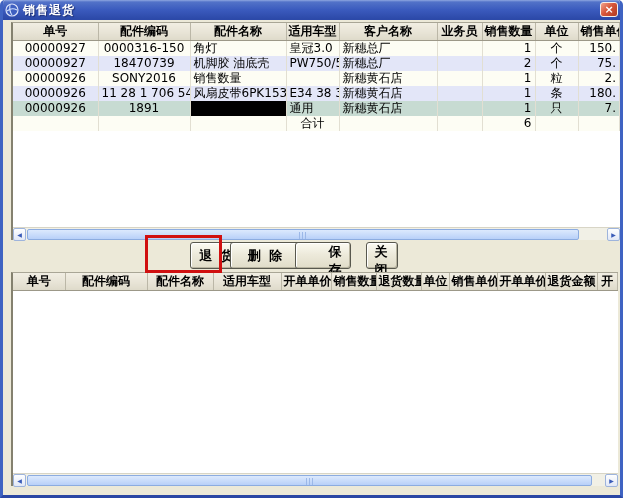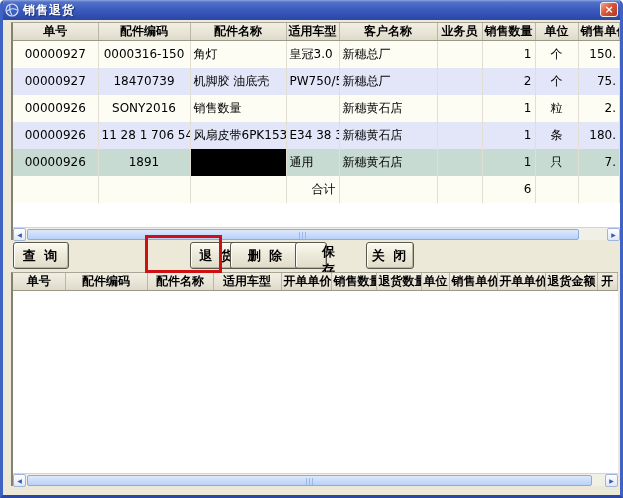--- a/index.html
+++ b/index.html
@@ -40,21 +40,21 @@
   .lower-wrap { left:8px; top:272px; width:607px; height:214px; }
 
   table.grid { border-collapse:collapse; table-layout:fixed; width:100%; }
   table.grid th {
     height:16px; font-size:12px; font-weight:bold; color:#000;
     background:linear-gradient(180deg,#F1EEE3 0%,#E7E3D5 60%,#DEDACA 100%);
     border-right:1px solid #BBB7A7; border-bottom:1px solid #9C9888;
     white-space:nowrap; overflow:hidden; text-align:center; padding:0 2px;font-family:Liberation Mono, monospace;
   }
   table.grid td {
-    height:27px; font-size:12px; line-height:15px; color:#000;
+    height:15px; font-size:12px; line-height:15px; color:#000;
     border-right:1px solid #E2DFD2;
     white-space:nowrap; overflow:hidden; padding:0 3px;
   }
   .row-odd  td { background:#FDFDF4; }
   .row-even td { background:#E3E6F8; }
   .row-selected td { background:#C7DBD2; }
   .row-total td { background:#FDFDF4; }
   td.cell-black { background:#000 !important; color:#fff; }
 
   
@@ -93,22 +93,22 @@
     background:linear-gradient(180deg,#FBFAF2 0%,#EDEADB 45%,#E0DCC8 100%);
     border:1px solid #58584E; border-radius:3px;
     box-shadow:inset 1px 1px 0 #FFFFFF, inset -1px -1px 0 #B8B4A0;
     font-family:"DejaVu Sans", sans-serif;
     font-size:13px; font-weight:bold; color:#000; letter-spacing:2px;
     text-align:center; cursor:pointer; padding:0;
   }
   .btn-query  { left:10px;  width:56px; }
   .btn-return { left:159px; width:55px;margin-left:28px; }
   .btn-delete { left:227px; width:72px; }
-  .btn-save   { left:292px; width:32px;padding-left:26px; }
-  .btn-close2 { left:363px; width:48px; }
+  .btn-save   { left:292px; width:56px;padding-left:26px; }
+  .btn-close2 { left:363px; width:32px; }
 
   .red-annot {
     position:absolute; left:142px; top:235px; width:77px; height:38px;
     border:3px solid #D01010; z-index:5; pointer-events:none;
   }
 </style>
 </head>
 <body>
 
 <div class="window">
@@ -201,40 +201,39 @@
           <td>新穗黄石店</td>
           <td></td>
           <td>1</td>
           <td>只</td>
           <td>7.</td>
         </tr>
         <tr class="row-total">
           <td></td>
           <td></td>
           <td></td>
-          <td style="text-align:right;margin-top:44px;">合计</td>
+          <td style="text-align:center;margin-top:44px;">合计</td>
           <td></td>
           <td></td>
           <td>6</td>
           <td></td>
           <td></td>
         </tr>
       </tbody>
     </table>
 
     <div class="hscroll">
       <div class="sb-btn sb-left">◀</div>
       <div class="sb-thumb upper-thumb">
           <div class="sb-grip"></div>
         </div>
       <div class="sb-btn sb-right">▶</div>
     </div>
   </div>
 
-  <button class="btn btn-query">查 询</button>
   <button class="btn btn-return">退 货</button>
   <button class="btn btn-delete">删 除</button>
   <button class="btn btn-save">保 存</button>
   <button class="btn btn-close2">关 闭</button>
 
   <div class="red-annot"></div>
 
   <div class="grid-wrap lower-wrap">
     <table class="grid lower-grid">
       <colgroup>

